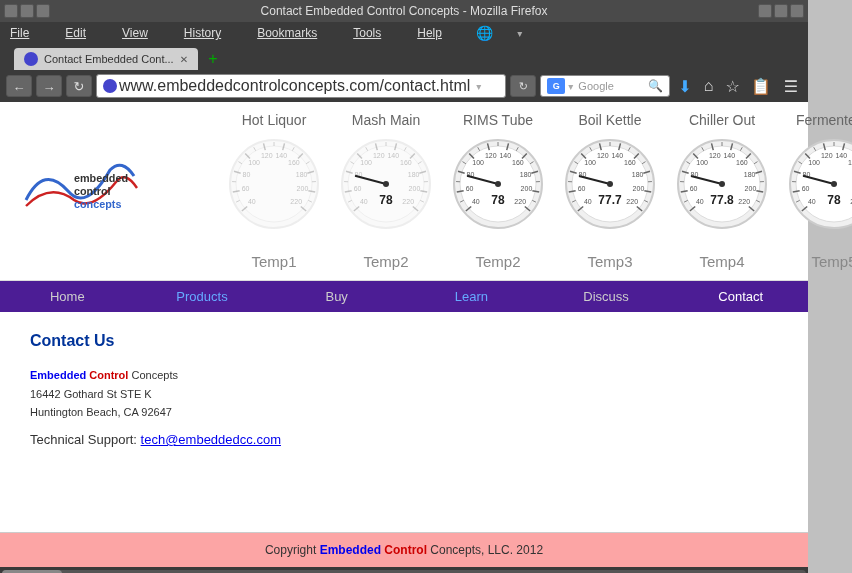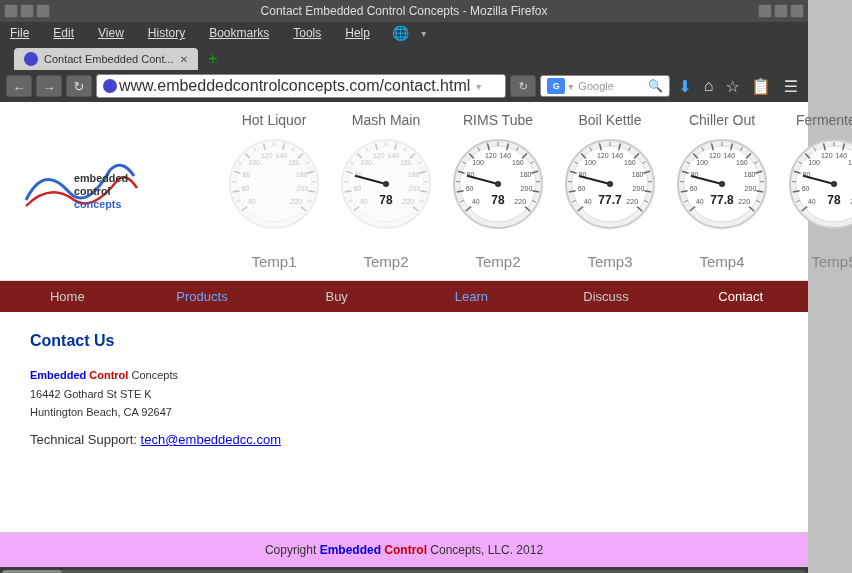--- a/index.html
+++ b/index.html
@@ -5,21 +5,21 @@
     * { margin: 0; padding: 0; box-sizing: border-box; }
     body { font-family: Arial, sans-serif; background: #c0c0c0; font-size: 13px; }
 
     
     .browser-outer { background: #3a3a3a; width: 808px; min-height: 573px; }
     .title-bar { background: #4a4a4a; color: #ddd; text-align: center; font-size: 12px; padding: 4px 0; display: flex; align-items: center; justify-content: center; position: relative; }
     .title-bar-buttons { position: absolute; left: 4px; display: flex; gap: 2px; }
     .tb-btn { width: 14px; height: 14px; background: #777; border: 1px solid #555; border-radius: 2px; }
     .title-bar-icons { position: absolute; right: 4px; display: flex; gap: 2px; }
 
-    .menu-bar { background: #3a3a3a; color: #ddd; display: flex; align-items: center; padding: 2px 4px; gap: 12px; font-size: 12px; }
+    .menu-bar { background: #3a3a3a; color: #ddd; display: flex; align-items: center; padding: 2px 4px; gap: 24px; font-size: 12px; }
     .menu-item { padding: 2px 6px; cursor: pointer; }
     .menu-item.underline { text-decoration: underline; }
 
     .tab-bar { background: #3a3a3a; display: flex; align-items: flex-end; padding: 0 4px; padding-top: 4px; }
     .tab { background: #d0d0d0; color: #333; padding: 4px 10px; font-size: 11px; border-radius: 4px 4px 0 0; display: flex; align-items: center; gap: 6px; min-width: 140px; margin-left: 10px; }
     .tab-close { font-size: 10px; color: #555; cursor: pointer; }
     .tab-new { background: none; border: none; color: #0a0; font-size: 16px; margin-left: 4px; cursor: pointer; width: 22px; height: 22px; border-radius: 50%; display: flex; align-items: center; justify-content: center; }
     .tab-favicon { width: 14px; height: 14px; background: #4444cc; border-radius: 50%; display: flex; align-items: center; justify-content: center; }
 
     .address-bar { background: #3a3a3a; display: flex; align-items: center; padding: 4px 6px; gap: 4px; }
@@ -40,34 +40,34 @@
 
     .logo-area { display: flex; align-items: center; margin-right: 20px; min-width: 180px; }
     .logo-svg { width: 120px; height: 100px; }
 
     .gauge-container { display: flex; gap: 4px; flex: 1; }
     .gauge-wrap { display: flex; flex-direction: column; align-items: center; }
     .gauge-label { font-size: 14px; color: #666; margin-bottom: 2px; text-align: center; }
     .gauge-temp-label { font-size: 15px; color: #888; margin-top: 15px; }
 
     
-    .nav-bar { background: #7f1d1d; display: flex; }
+    .nav-bar { background: #4c1d95; display: flex; }
     .nav-item { flex: 1; text-align: center; padding: 8px 0; color: #ccc; font-size: 13px; cursor: pointer; }
     .nav-item.active { color: #66aaff; }
     .nav-item.contact-active { color: white; }
 
     
     .contact-section { padding: 20px 30px; background: white; min-height: 200px; }
     .contact-title { color: #003399; font-size: 16px; font-weight: bold; margin-bottom: 16px; }
     .contact-address { color: #333; line-height: 1.7; margin-bottom: 10px; font-size: 11px; }
     .support-line { font-size: 13px; color: #333; margin-top: 8px; }
     .support-link { color: #0000ee; text-decoration: underline; }
 
     
-    .footer { background: #f0abfc; text-align: center; padding: 10px; color: #333; font-size: 12px; border-top: 1px solid #ccc; margin-top: 20px; }
+    .footer { background: #fca5a5; text-align: center; padding: 10px; color: #333; font-size: 12px; border-top: 1px solid #ccc; margin-top: 20px; }
 
     
     .scroll-area { background: #3a3a3a; height: 14px; display: flex; align-items: center; padding: 0 2px; }
     .scroll-track { flex: 1; height: 8px; background: #555; border-radius: 4px; }
     .scroll-thumb { width: 60px; height: 8px; background: #888; border-radius: 4px; }
   </style>
 </head>
 <body>
 
 <div class="browser-outer">

